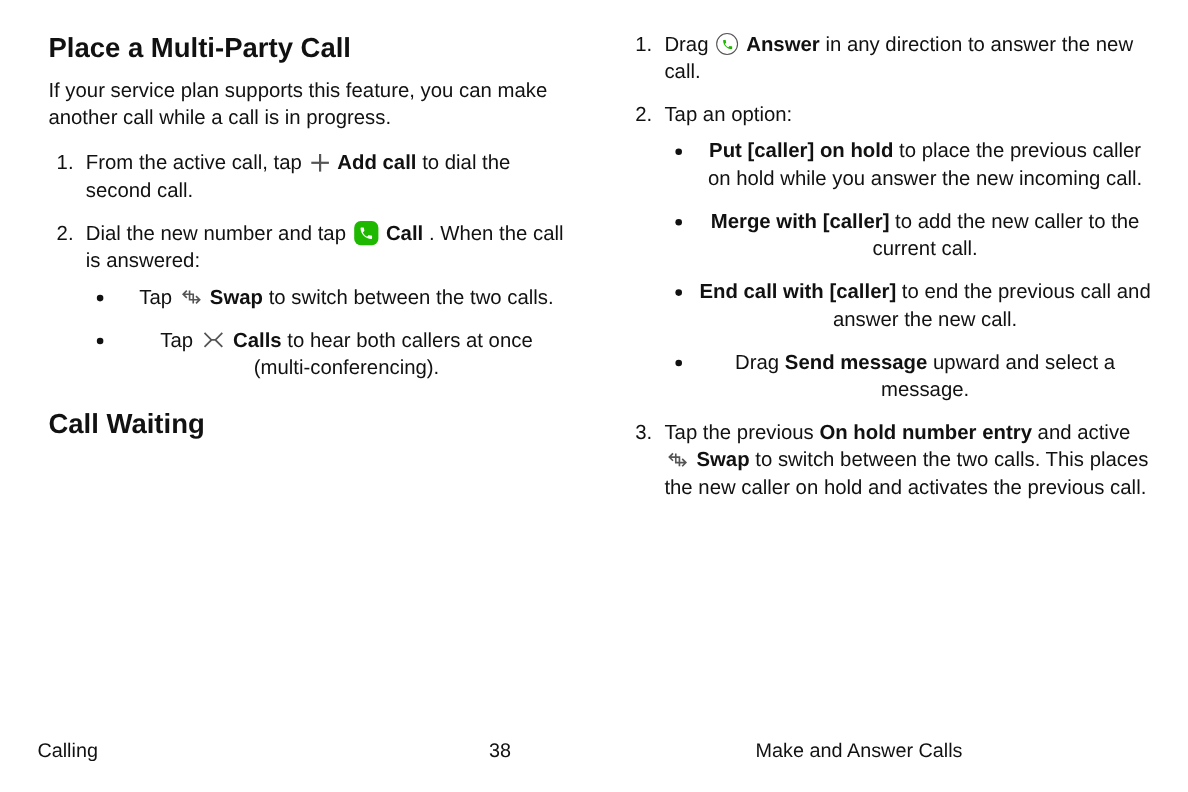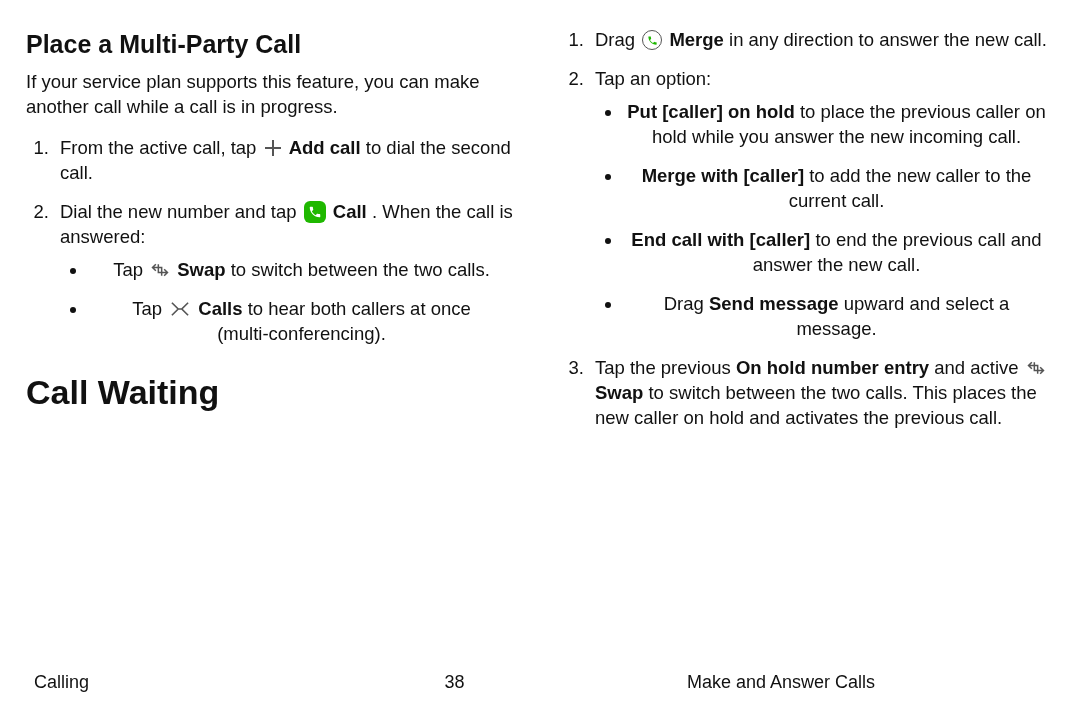--- a/index.html
+++ b/index.html
@@ -4,26 +4,26 @@
 <style>
   html,body{margin:0;padding:0;background:#fff;color:#111;}
   body{
     width:1080px;height:720px;
     font-family:Arial,Helvetica,sans-serif;
     font-size:18.5px;line-height:1.35;
     box-sizing:border-box;
   }
   .page{
     display:flex;gap:48px;
-    padding:28px 32px 0 26px;
+    padding:28px 32px 0 44px;
     height:640px;
   }
   .col{width:490px;}
   h1{font-size:25px;font-weight:700;margin:0 0 8px 0;}
-  h2{font-size:34px;font-weight:700;margin:24px 0 8px 0;}
+  h2{font-size:25px;font-weight:700;margin:24px 0 8px 0;}
   p{margin:0 0 16px 0;}
   ol{margin:0 0 14px 0;padding-left:28px;}
   ol>li{margin:0 0 14px 0;padding-left:6px;}
   ul{list-style:disc;margin:8px 0 4px 0;padding-left:28px;}
   ul>li{margin:0 0 14px 0;padding-left:2px;text-align:center;}
   .b{font-weight:700;}
   .ico{display:inline-block;vertical-align:middle;position:relative;top:-1px;margin:0 2px;}
   .ico-plus{
     width:18px;height:18px;position:relative;
   }
@@ -113,21 +113,21 @@
   <div class="col">
 
     <ol>
       <li>
         <span>Drag </span>
         <span class="ico ico-answer">
           <svg viewBox="0 0 24 24">
               <path fill="#1fb800" d="M6.6 10.8c1.4 2.8 3.8 5.2 6.6 6.6l2.2-2.2c.3-.3.7-.4 1-.2 1.1.4 2.3.6 3.6.6.6 0 1 .4 1 1v3.4c0 .6-.4 1-1 1C10.6 21 3 13.4 3 4c0-.6.4-1 1-1h3.4c.6 0 1 .4 1 1 0 1.2.2 2.4.6 3.6.1.3 0 .7-.2 1l-2.2 2.2z"></path>
             </svg>
         </span>
-        <span class="b">Merge</span>
+        <span class="b">Answer</span>
         <span> in any direction to answer the new call.</span>
       </li>
       <li>
         <span>Tap an option:</span>
         <ul>
           <li>
             <span class="b">Put [caller] on hold</span>
             <span> to place the previous caller on hold while you answer the new incoming call.</span>
           </li>
           <li>

